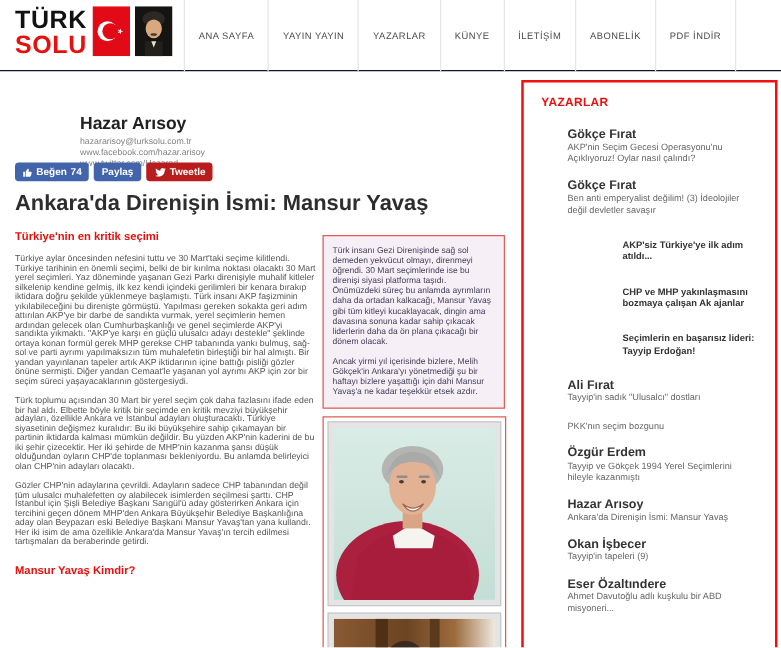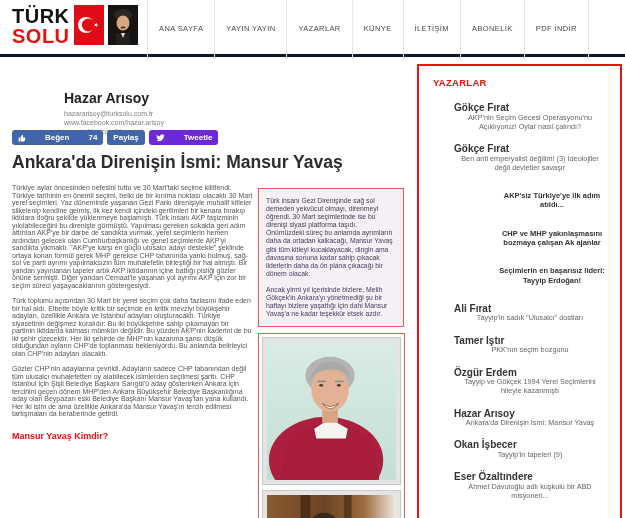--- a/index.html
+++ b/index.html
@@ -6,45 +6,45 @@
   html,body { background:#fff; }
   .page {
     position:relative; width:625px; height:518px; margin:0 auto;
     background:#fff; overflow:hidden;
     font-family:"Liberation Sans","DejaVu Sans",sans-serif;
     -webkit-font-smoothing:antialiased;
   }
 
   
   .header { position:absolute; left:0; top:0; width:625px; height:57px;
-            background:#fff; border-bottom:3px solid #0f172a; }
+            background:#fff; border-bottom:1px solid #0f172a; }
   .logo { position:absolute; left:12px; top:6px; line-height:20px;
           font-weight:bold; font-size:20px; letter-spacing:0.5px; cursor:pointer; }
   .logo .l1 { color:#111; display:block; }
   .logo .l2 { color:#e8100c; display:block; }
   .flag { position:absolute; left:74px; top:5px; width:30px; height:40px; }
   .ataturk { position:absolute; left:108px; top:5px; width:30px; height:40px; }
   .nav { position:absolute; left:147px; top:0; height:57px; display:flex; align-items:center; }
   .nav-item { height:57px; display:flex; align-items:center; padding:0 11px;
               border-left:1px solid #e6e6e6; font-size:7.5px; letter-spacing:0.4px;
               color:#4a4a4a; cursor:pointer; white-space:nowrap; }
   .nav-item:last-child { border-right:1px solid #e6e6e6; }
 
   
   .author { position:absolute; left:64px; top:90px; }
   .author-name { font-size:14px; font-weight:bold; color:#222; margin-bottom:3px; }
   .author-link { display:block; font-size:7px; line-height:9px; color:#828282;
                  text-decoration:none; cursor:pointer; }
 
   
   .social { position:absolute; left:12px; top:130px; display:flex; gap:4px; }
-  .sbtn { display:flex; align-items:center; gap:19px; height:15px; padding:0 6px;
+  .sbtn { display:flex; align-items:center; gap:3px; height:15px; padding:0 6px;
           border-radius:3px; color:#fff; font-size:8px; font-weight:bold; cursor:pointer; }
   .sbtn.fb { background:#4264aa; }
-  .sbtn.tw { background:#6d28d9; }
+  .sbtn.tw { background:#b91c1c; }
   .sbtn svg { display:block; }
 
   
   .article-title { position:absolute; left:12px; top:152px; width:400px;
                    font-size:17.5px; font-weight:bold; color:#2d2d2d; }
   .article-left { position:absolute; left:12px; top:184px; width:241px; }
   .h-red { font-size:9px; font-weight:bold; color:#e8100c; margin-bottom:10px; }
   .h-red.second { margin-top:13px; margin-bottom:16px; }
   .article-left p { font-size:7px; line-height:7.5px; color:#555; margin-bottom:8px; }
 
@@ -63,21 +63,21 @@
 
   
   .sidebar { position:absolute; left:417px; top:64px; width:205px; height:470px;
              background:#fff; border:2px solid #f01010; padding:11px 14px; }
   .sidebar-heading { font-size:9.5px; font-weight:bold; color:#e8100c;
                      letter-spacing:0.3px; margin-bottom:15px; }
   .sidebar-item { margin-left:21px; margin-bottom:13px; width:152px; cursor:pointer; }
   .si-author { display:block; font-size:10px; font-weight:bold; color:#333;
                line-height:9.5px; }
   .si-author:empty { display:none; }
-  .si-title { display:block; font-size:7.3px; color:#666; line-height:9.3px;text-align:center; }
+  .si-title { display:block; font-size:7.3px; color:#666; line-height:9.3px; }
   .sidebar-item.standalone { margin-top:19px; margin-bottom:19px; }
   .sidebar-item.standalone .si-title { font-weight:bold; color:#333; font-size:7.5px;margin-left:44px; }
 </style>
 </head>
 <body>
 
 <div class="page">
 
   <div class="header">
     <div class="logo">
@@ -134,20 +134,21 @@
       <svg width="10" height="10" viewBox="0 0 14 14">
         <path fill="#fff" d="M13.5 3.1c-.4.2-.9.3-1.4.4.5-.3.9-.8 1.1-1.4-.5.3-1 .5-1.6.6-.4-.5-1.1-.8-1.8-.8-1.3 0-2.4 1.1-2.4 2.4 0 .2 0 .4.1.6-2-.1-3.8-1.1-5-2.5-.2.4-.3.8-.3 1.2 0 .8.4 1.6 1.1 2-.4 0-.8-.1-1.1-.3 0 1.2.8 2.2 1.9 2.4-.2.1-.4.1-.6.1-.2 0-.3 0-.5-.1.3 1 1.2 1.7 2.3 1.7-.8.7-1.9 1.1-3 1.1h-.6c1.1.7 2.4 1.1 3.7 1.1 4.5 0 6.9-3.7 6.9-6.9v-.3c.5-.3.9-.8 1.2-1.3z"></path>
       </svg>
       <span>Tweetle</span>
     </div>
   </div>
 
   <h1 class="article-title">Ankara'da Direnişin İsmi: Mansur Yavaş</h1>
 
   <div class="article-left">
+    <div class="h-red">Türkiye'nin en kritik seçimi</div>
     <p>Türkiye aylar öncesinden nefesini tuttu ve 30 Mart'taki seçime kilitlendi. Türkiye tarihinin en önemli seçimi, belki de bir kırılma noktası olacaktı 30 Mart yerel seçimleri. Yaz döneminde yaşanan Gezi Parkı direnişiyle muhalif kitleler silkelenip kendine gelmiş, ilk kez kendi içindeki gerilimleri bir kenara bırakıp iktidara doğru şekilde yüklenmeye başlamıştı. Türk insanı AKP faşizminin yıkılabileceğini bu direnişte görmüştü. Yapılması gereken sokakta geri adım attırılan AKP'ye bir darbe de sandıkta vurmak, yerel seçimlerin hemen ardından gelecek olan Cumhurbaşkanlığı ve genel seçimlerde AKP'yi sandıkta yıkmaktı. "AKP'ye karşı en güçlü ulusalcı adayı destekle" şeklinde ortaya konan formül gerek MHP gerekse CHP tabanında yankı bulmuş, sağ-sol ve parti ayrımı yapılmaksızın tüm muhalefetin birleştiği bir hal almıştı. Bir yandan yayınlanan tapeler artık AKP iktidarının içine battığı pisliği gözler önüne sermişti. Diğer yandan Cemaat'le yaşanan yol ayrımı AKP için zor bir seçim süreci yaşayacaklarının göstergesiydi.</p>
     <p>Türk toplumu açısından 30 Mart bir yerel seçim çok daha fazlasını ifade eden bir hal aldı. Elbette böyle kritik bir seçimde en kritik mevziyi büyükşehir adayları, özellikle Ankara ve İstanbul adayları oluşturacaktı. Türkiye siyasetinin değişmez kuralıdır: Bu iki büyükşehire sahip çıkamayan bir partinin iktidarda kalması mümkün değildir. Bu yüzden AKP'nin kaderini de bu iki şehir çizecektir. Her iki şehirde de MHP'nin kazanma şansı düşük olduğundan oyların CHP'de toplanması bekleniyordu. Bu anlamda belirleyici olan CHP'nin adayları olacaktı.</p>
     <p>Gözler CHP'nin adaylarına çevrildi. Adayların sadece CHP tabanından değil tüm ulusalcı muhalefetten oy alabilecek isimlerden seçilmesi şarttı. CHP İstanbul için Şişli Belediye Başkanı Sarıgül'ü aday gösterirken Ankara için tercihini geçen dönem MHP'den Ankara Büyükşehir Belediye Başkanlığına aday olan Beypazarı eski Belediye Başkanı Mansur Yavaş'tan yana kullandı. Her iki isim de ama özellikle Ankara'da Mansur Yavaş'ın tercih edilmesi tartışmaları da beraberinde getirdi.</p>
     <div class="h-red second">Mansur Yavaş Kimdir?</div>
   </div>
 
   <div class="quote-box">
     <p>Türk insanı Gezi Direnişinde sağ sol demeden yekvücut olmayı, direnmeyi öğrendi. 30 Mart seçimlerinde ise bu direnişi siyasi platforma taşıdı. Önümüzdeki süreç bu anlamda ayrımların daha da ortadan kalkacağı, Mansur Yavaş gibi tüm kitleyi kucaklayacak, dingin ama davasına sonuna kadar sahip çıkacak liderlerin daha da ön plana çıkacağı bir dönem olacak.</p>
     <p>Ancak yirmi yıl içerisinde bizlere, Melih Gökçek'in Ankara'yı yönetmediği şu bir haftayı bizlere yaşattığı için dahi Mansur Yavaş'a ne kadar teşekkür etsek azdır.</p>
   </div>
@@ -215,21 +216,20 @@
     </div>
     <div class="sidebar-item standalone">
 
       <span class="si-title">Seçimlerin en başarısız lideri: Tayyip Erdoğan!</span>
     </div>
     <div class="sidebar-item">
       <b class="si-author">Ali Fırat</b>
       <span class="si-title">Tayyip'in sadık "Ulusalcı" dostları</span>
     </div>
     <div class="sidebar-item">
-      <b class="si-author">Tamer Iştır</b>
       <span class="si-title">PKK'nın seçim bozgunu</span>
     </div>
     <div class="sidebar-item">
       <b class="si-author">Özgür Erdem</b>
       <span class="si-title">Tayyip ve Gökçek 1994 Yerel Seçimlerini hileyle kazanmıştı</span>
     </div>
     <div class="sidebar-item">
       <b class="si-author">Hazar Arısoy</b>
       <span class="si-title">Ankara'da Direnişin İsmi: Mansur Yavaş</span>
     </div>

